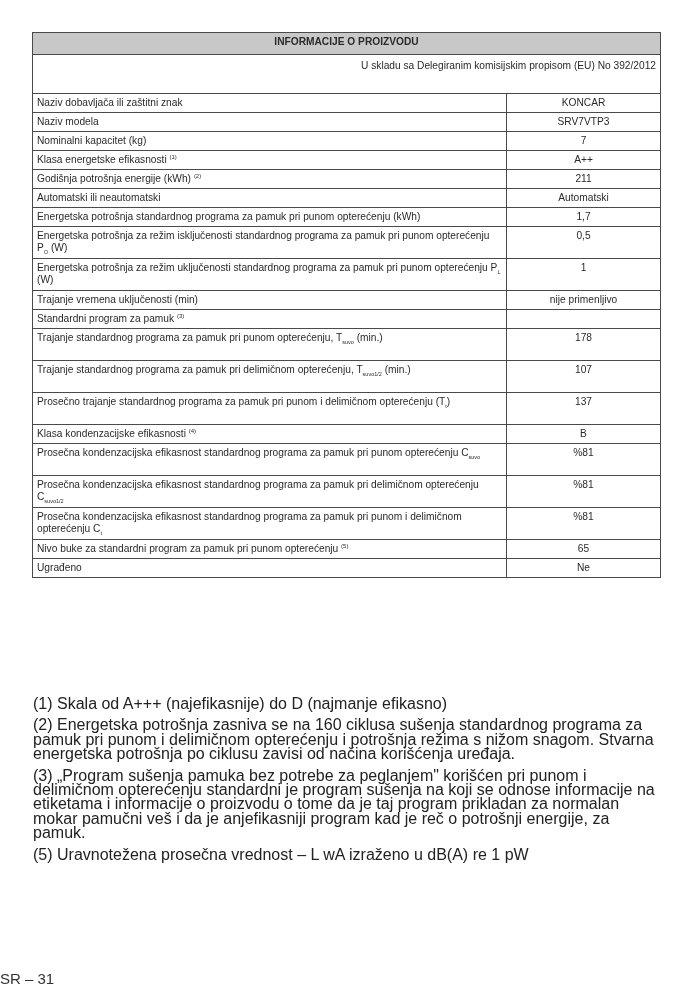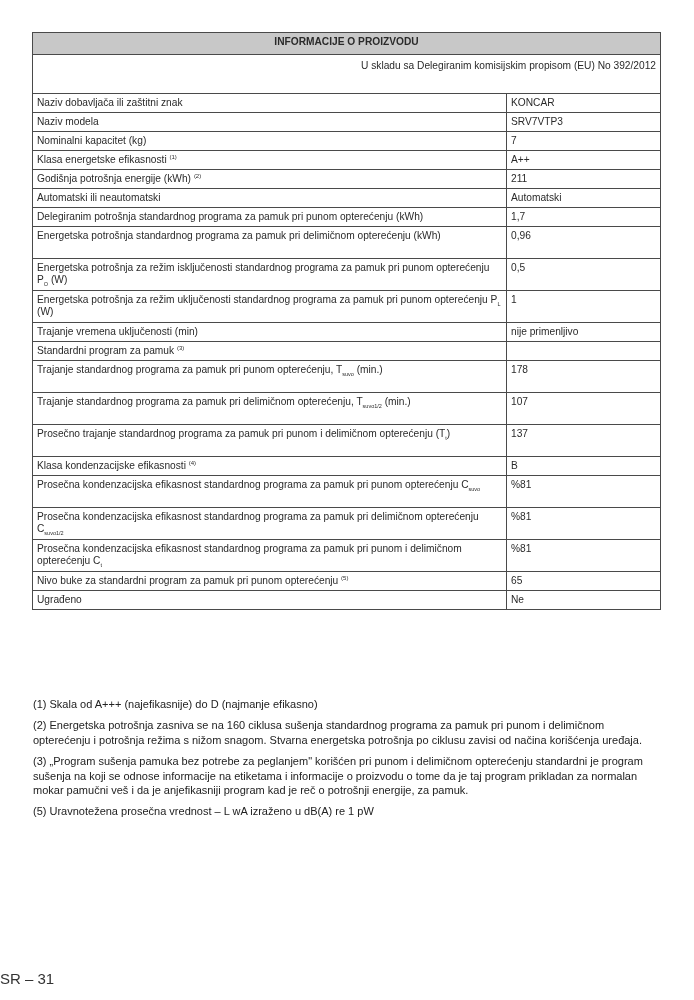--- a/index.html
+++ b/index.html
@@ -2,28 +2,28 @@
 <html><head>
 <meta charset="utf-8">
 <style>
   html, body { margin:0; padding:0; background:#ffffff; }
   body { width:694px; height:1000px; position:relative; overflow:hidden;
          font-family:"Liberation Sans", sans-serif; color:#222; }
   .page { position:absolute; left:0; top:0; width:694px; height:1000px; }
   table.spec { position:absolute; left:32px; top:32px; width:629px;
                border-collapse:collapse; font-size:10.2px; line-height:12px; color:#2a2a2a; }
   table.spec td { border:1.3px solid #4a4a4a; padding:3px 4px; vertical-align:top; }
-  table.spec td.val { width:145px; }
+  table.spec td.val { text-align:center; width:145px; }
   tr.head td { background:#c8c8c8; text-align:center; font-weight:bold; height:15px; }
   tr.sub td { text-align:right; height:30px; vertical-align:top; padding-top:5px; }
   tr.row td { height:12px;margin-left:20px; }
   tr.row2 td { height:25px; }
   sup.fn { font-size:6px; vertical-align:super; line-height:0; }
   sub.s { font-size:5.5px; vertical-align:sub; line-height:0; }
-  .notes { position:absolute; left:33px; top:697px; width:630px; font-size:11px;
+  .notes { position:absolute; left:33px; top:697px; width:630px; font-size:16px;
            line-height:14.4px; color:#222; }
   .notes p { margin:0 0 7px 0; }
   .footer { position:absolute; left:0; width:694px; top:970px; text-align:left;
             font-size:15px; color:#333; }
 </style>
 </head>
 <body>
 
 <div class="page">
   <table class="spec">
@@ -52,26 +52,22 @@
         </tr>
         <tr class="row">
           <td><span>Godišnja potrošnja energije (kWh)</span> <sup class="fn">(2)</sup></td>
           <td class="val">211</td>
         </tr>
         <tr class="row">
           <td><span>Automatski ili neautomatski</span></td>
           <td class="val">Automatski</td>
         </tr>
         <tr class="row">
-          <td><span>Delegiranim potrošnja standardnog programa za pamuk pri punom opterećenju (kWh)</span></td>
+          <td><span>Energetska potrošnja standardnog programa za pamuk pri punom opterećenju (kWh)</span></td>
           <td class="val">1,7</td>
-        </tr>
-        <tr class="row2">
-          <td><span>Energetska potrošnja standardnog programa za pamuk pri delimičnom opterećenju (kWh)</span></td>
-          <td class="val">0,96</td>
         </tr>
         <tr class="row2">
           <td><span>Energetska potrošnja za režim isključenosti standardnog programa za pamuk pri punom opterećenju P</span><sub class="s">O</sub><span> (W)</span></td>
           <td class="val">0,5</td>
         </tr>
         <tr class="row2">
           <td><span>Energetska potrošnja za režim uključenosti standardnog programa za pamuk pri punom opterećenju P</span><sub class="s">L</sub><span> (W)</span></td>
           <td class="val">1</td>
         </tr>
         <tr class="row">

